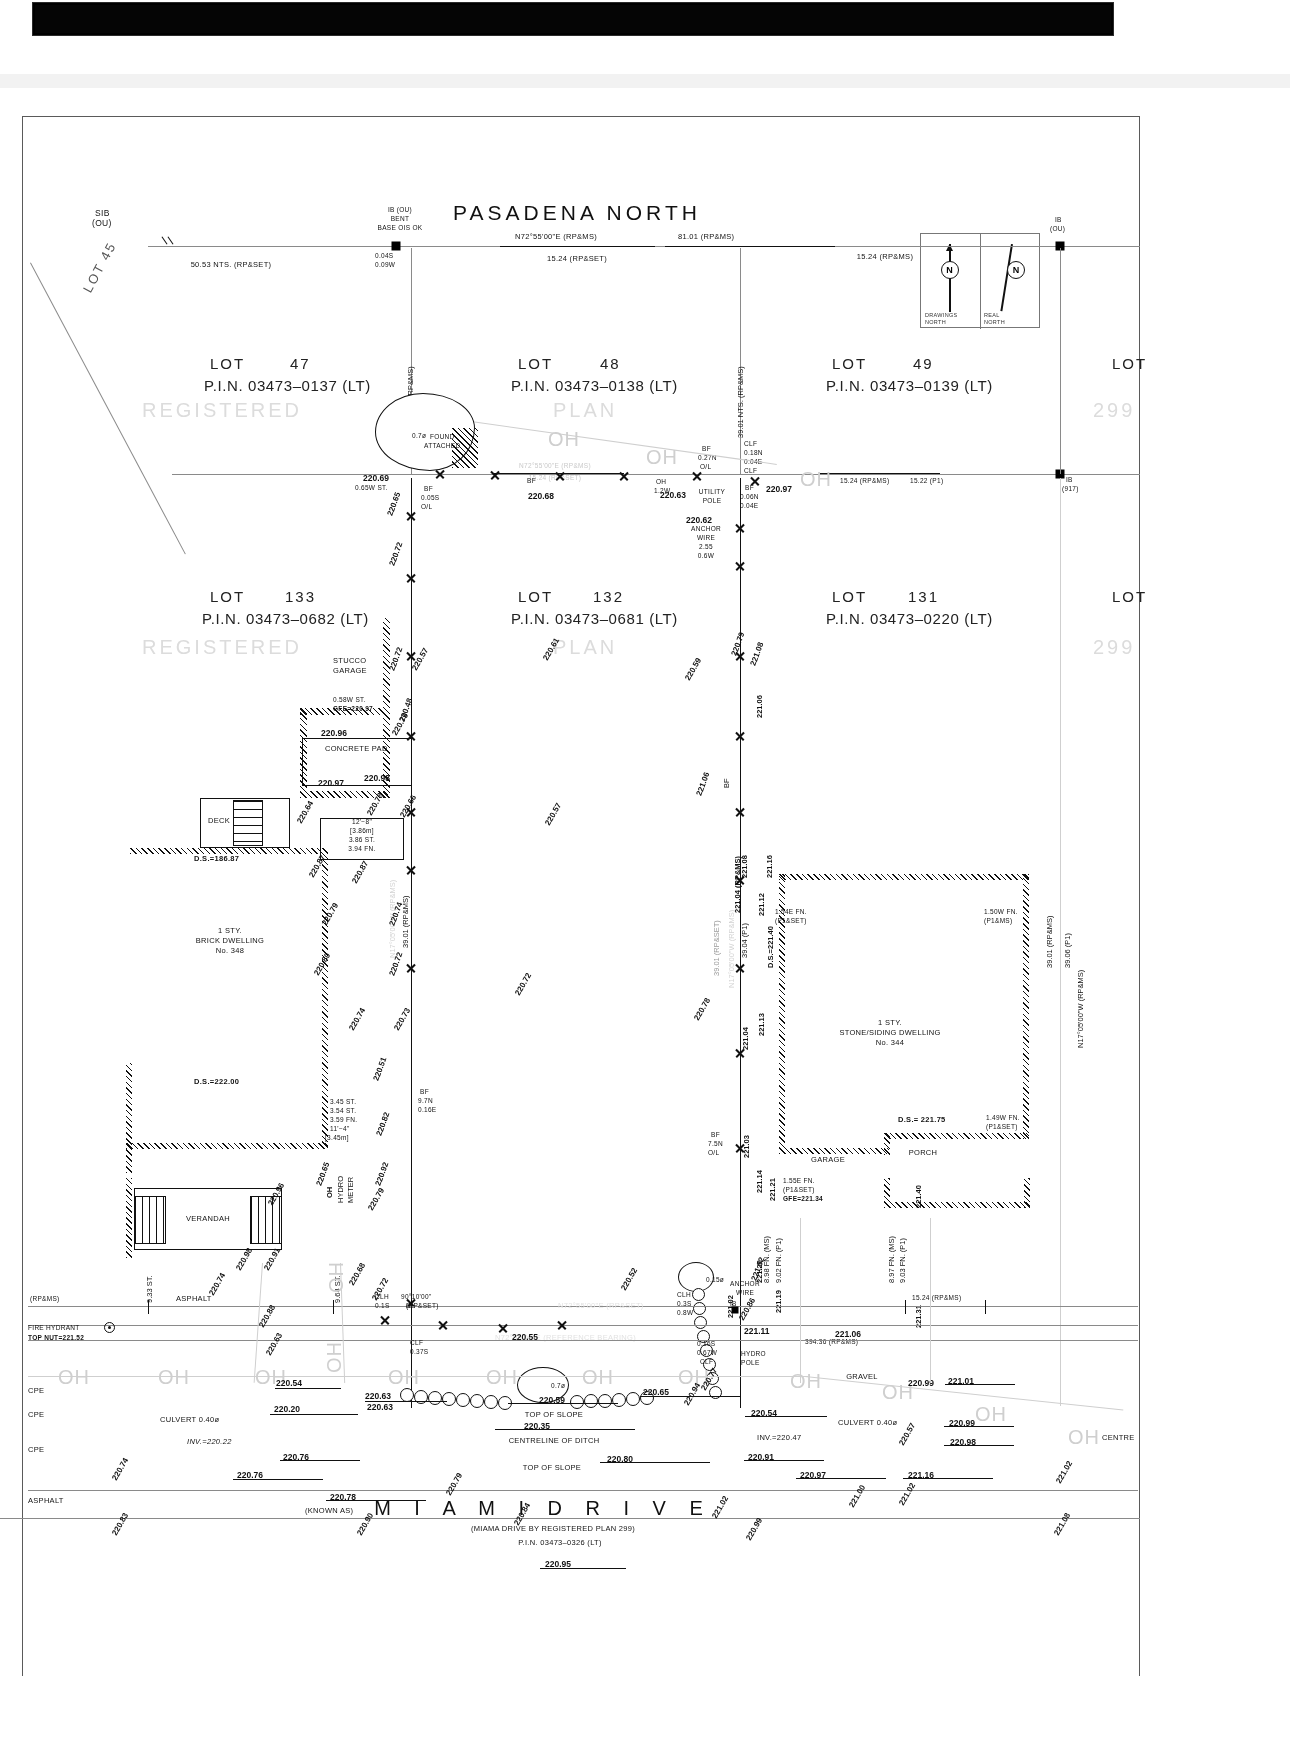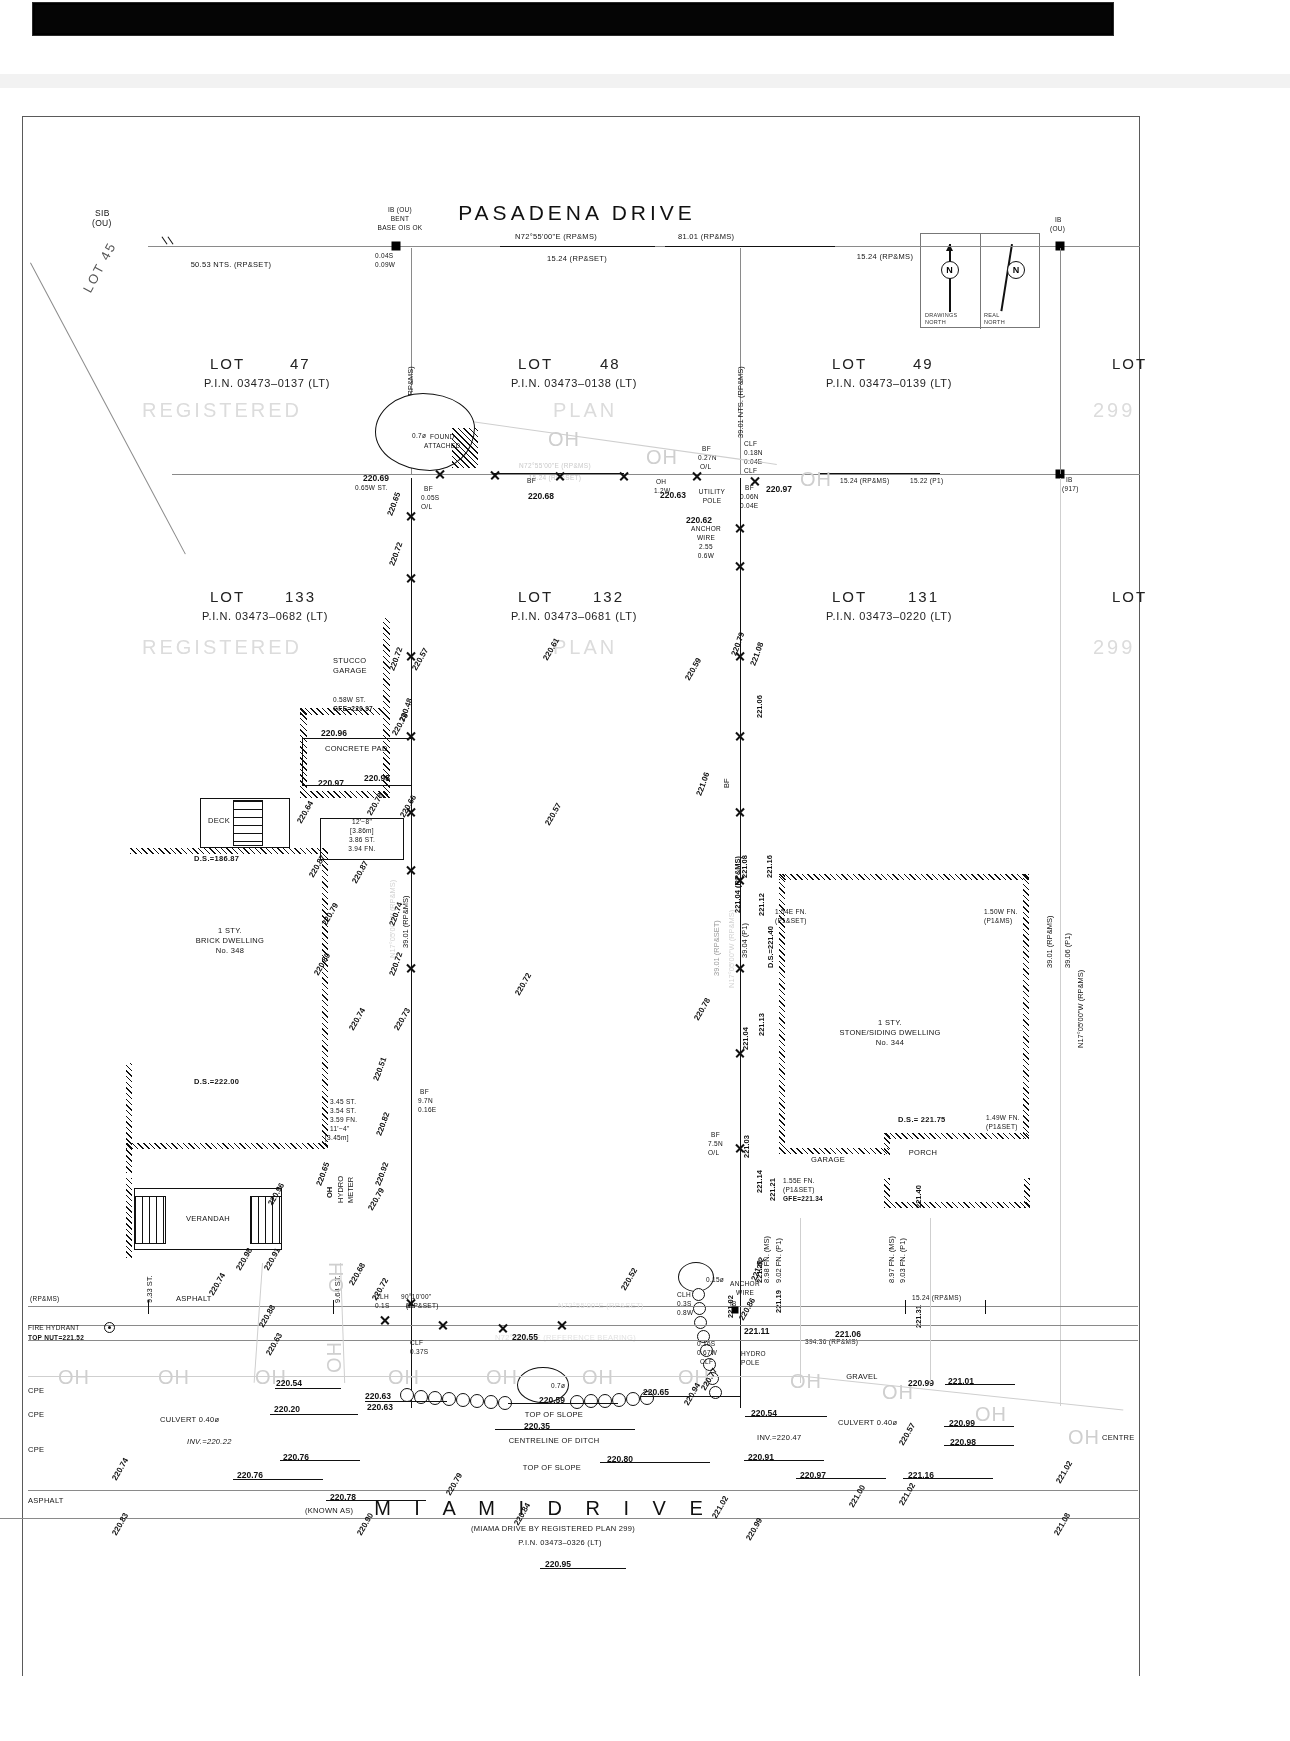--- a/index.html
+++ b/index.html
@@ -52,21 +52,21 @@
     white-space: nowrap;
     color: #111;
     font-family: "Liberation Sans", sans-serif;
     letter-spacing: .3px;
   }
   .ctr { transform: translateX(-50%); text-align:center; }
   .tiny  { font-size: 7.5px; }
   .xtiny { font-size: 6.5px; }
   .sm    { font-size: 8.5px; }
   .lot   { font-size: 15px; letter-spacing: 2px; color:#222; }
-  .pin   { font-size: 11px; letter-spacing:.6px; color:#222; }
+  .pin   { font-size: 15px; letter-spacing:.6px; color:#222; }
   .road  { font-size: 21px; letter-spacing: 4px; color:#111; }
   .roadbig { font-size: 20px; letter-spacing: 9px; color:#111; }
   .ghost { color: #dcdcdc; }
   .ghost2 { color: #e2e2e2; }
   .b { font-weight: bold; }
   
   .elev {
     position:absolute; font-size:8px; font-weight:bold; color:#111;
     white-space:nowrap; transform-origin: left bottom;
   }
@@ -150,21 +150,21 @@
       <div class="nrose" style="left:28.5px; top:36px;">N</div>
       <div class="t xtiny" style="left:4px; top:78px; font-size:5.5px; color:#333;">DRAWINGS</div>
       <div class="t xtiny" style="left:4px; top:85px; font-size:5.5px; color:#333;">NORTH</div>
 
       <div class="needle" style="left:90px; top:10px; width:1.6px; height:68px; transform:rotate(9deg); transform-origin:top center;"></div>
       <div class="nrose" style="left:95px; top:36px;">N</div>
       <div class="t xtiny" style="left:63px; top:78px; font-size:5.5px; color:#333;">REAL</div>
       <div class="t xtiny" style="left:63px; top:85px; font-size:5.5px; color:#333;">NORTH</div>
     </div>
 
-    <div class="t road ctr" style="left:577px; top:113px;">PASADENA   DRIVE</div>
+    <div class="t road ctr" style="left:577px; top:113px;">PASADENA   NORTH</div>
     <div class="t tiny ctr" style="left:556px; top:144px;">N72°55'00"E (RP&amp;MS)</div>
     <div class="t tiny" style="left:678px; top:144px;">81.01 (RP&amp;MS)</div>
     <div class="t tiny ctr" style="left:577px; top:166px;">15.24 (RP&amp;SET)</div>
     <div class="t tiny ctr" style="left:231px; top:164px;margin-top:8px;">50.53 NTS. (RP&amp;SET)</div>
     <div class="t tiny ctr" style="left:885px; top:164px;">15.24 (RP&amp;MS)</div>
 
     <div class="lngray" style="left:148px; top:158px; width:992px; height:1px;"></div>
     <div class="ln" style="left:500px; top:158px; width:155px; height:1.2px;"></div>
     <div class="ln" style="left:665px; top:158px; width:170px; height:1.2px;"></div>
 

